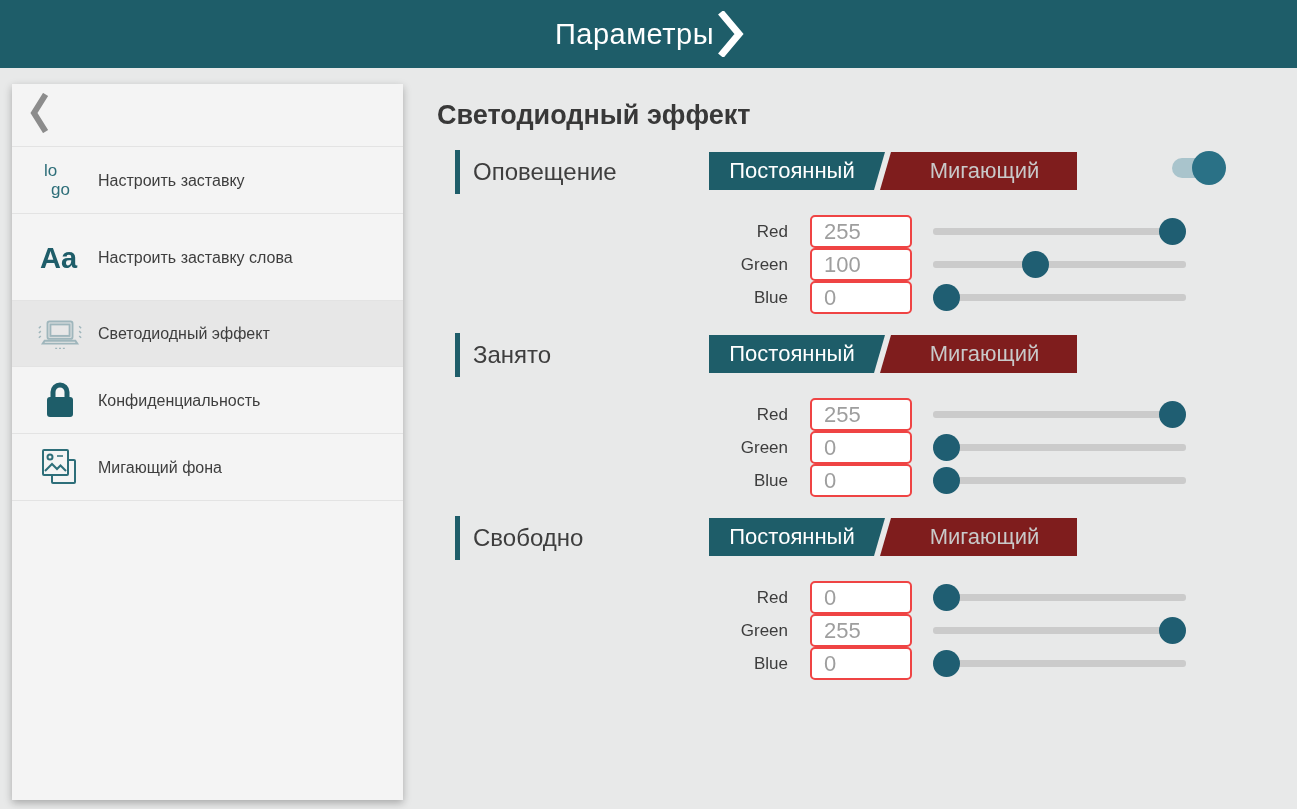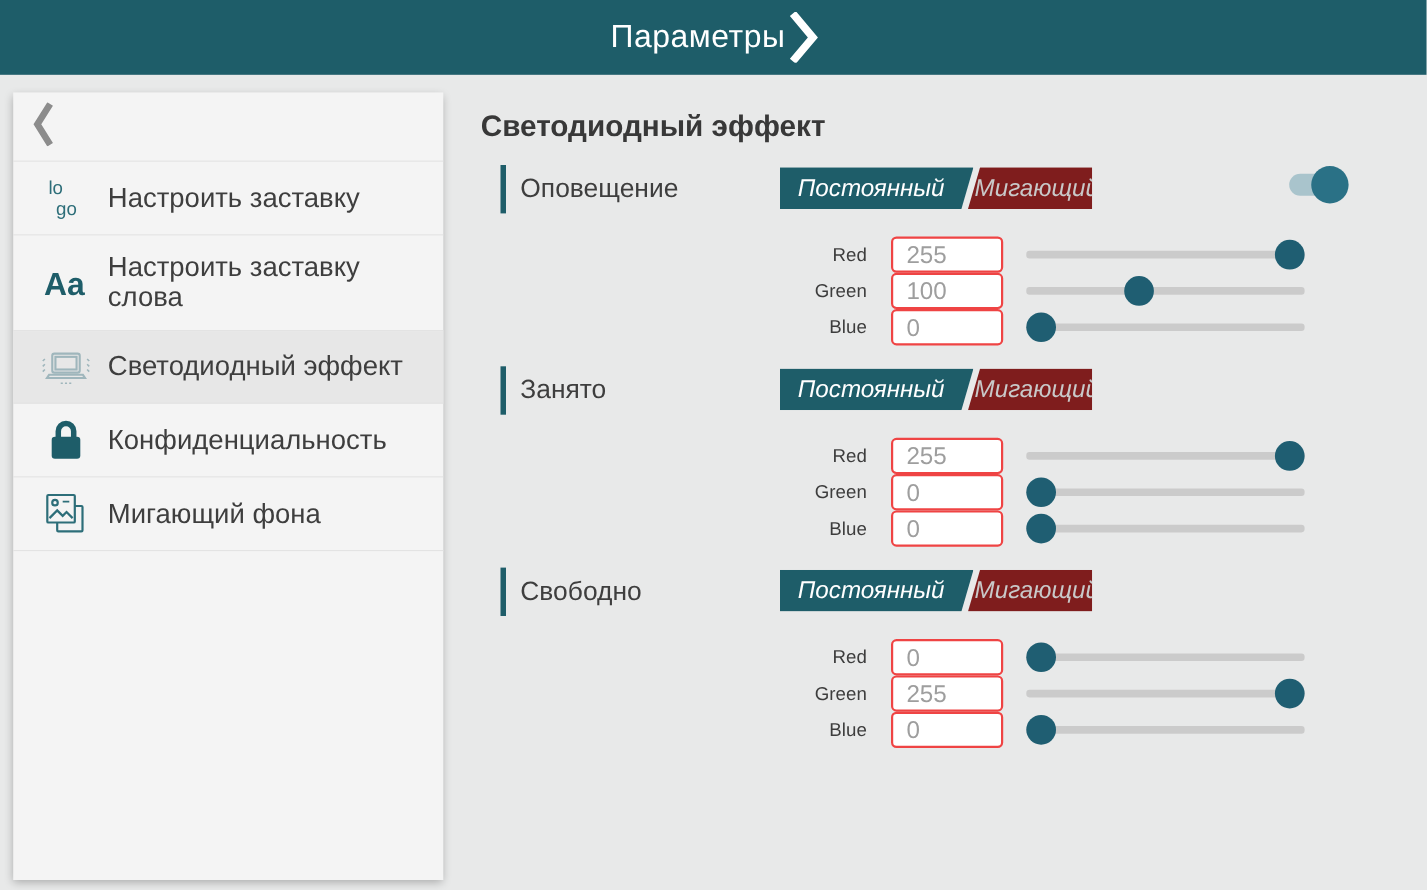--- a/index.html
+++ b/index.html
@@ -30,32 +30,32 @@
     height:63px; display:flex; align-items:center; padding-left:17px;
     border-bottom:1px solid #E3E3E3; cursor:pointer;
   }
   .side-item {
     display:flex; align-items:center;
     border-bottom:1px solid #E3E3E3;
     padding:0 20px 0 24px; cursor:pointer;
   }
   .side-item.selected { background:#E7E7E7; }
   .side-item .icon-box { width:48px; min-width:48px; display:flex; align-items:flex-start; justify-content:center; }
-  .side-item .side-label { margin-left:14px; font-size:25px; color:#3E3E3E; line-height:27px; }
+  .side-item .side-label { margin-left:14px; font-size:16px; color:#3E3E3E; line-height:27px; }
   .h67 { min-height:67px; } .h87 { min-height:87px; } .h66 { min-height:66px; }
 
   
   .content { position:absolute; left:437px; top:0; right:0; bottom:0; }
   .page-heading { margin-top:32px; font-size:27px; color:#383838; }
 
   .section-header { position:relative; height:45px; margin-top:18px; display:flex; align-items:center; padding-left:18px; }
   .section-bar { width:5px; height:44px; background:#1E5D69; margin-right:13px; }
   .section-name { font-size:24px; color:#3E3E3E; }
 
-  .segmented { position:absolute; left:272px; top:3px; width:284px; height:38px;font-style:italic; }
+  .segmented { position:absolute; left:272px; top:3px; width:368px; height:38px; }
   .seg { position:absolute; top:0; height:100%; display:flex; align-items:center; justify-content:center; font-size:22px; cursor:pointer; }
   .seg-solid {
     left:0; width:176px; background:#1E5D69; color:#FFFFFF;
     clip-path:polygon(0 0, 100% 0, calc(100% - 11px) 100%, 0 100%);
     padding-right:10px;
   }
   .seg-blink {
     left:171px; right:0; background:#7f1d1d; color:#C9C9C9;
     clip-path:polygon(11px 0, 100% 0, 100% 100%, 0 100%);
     padding-left:12px;

